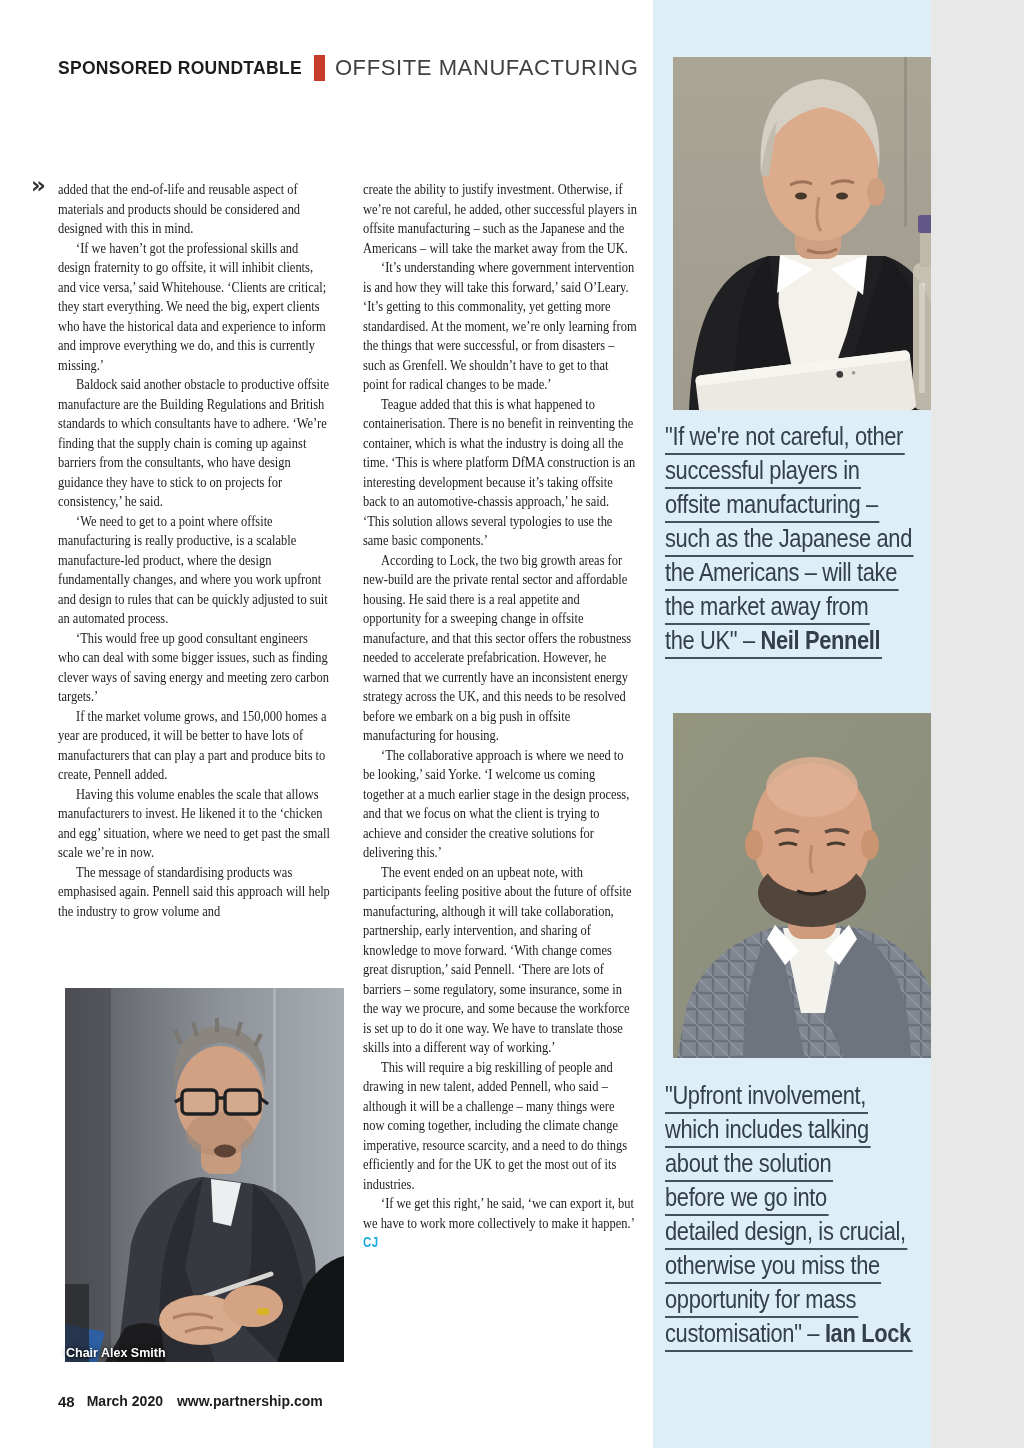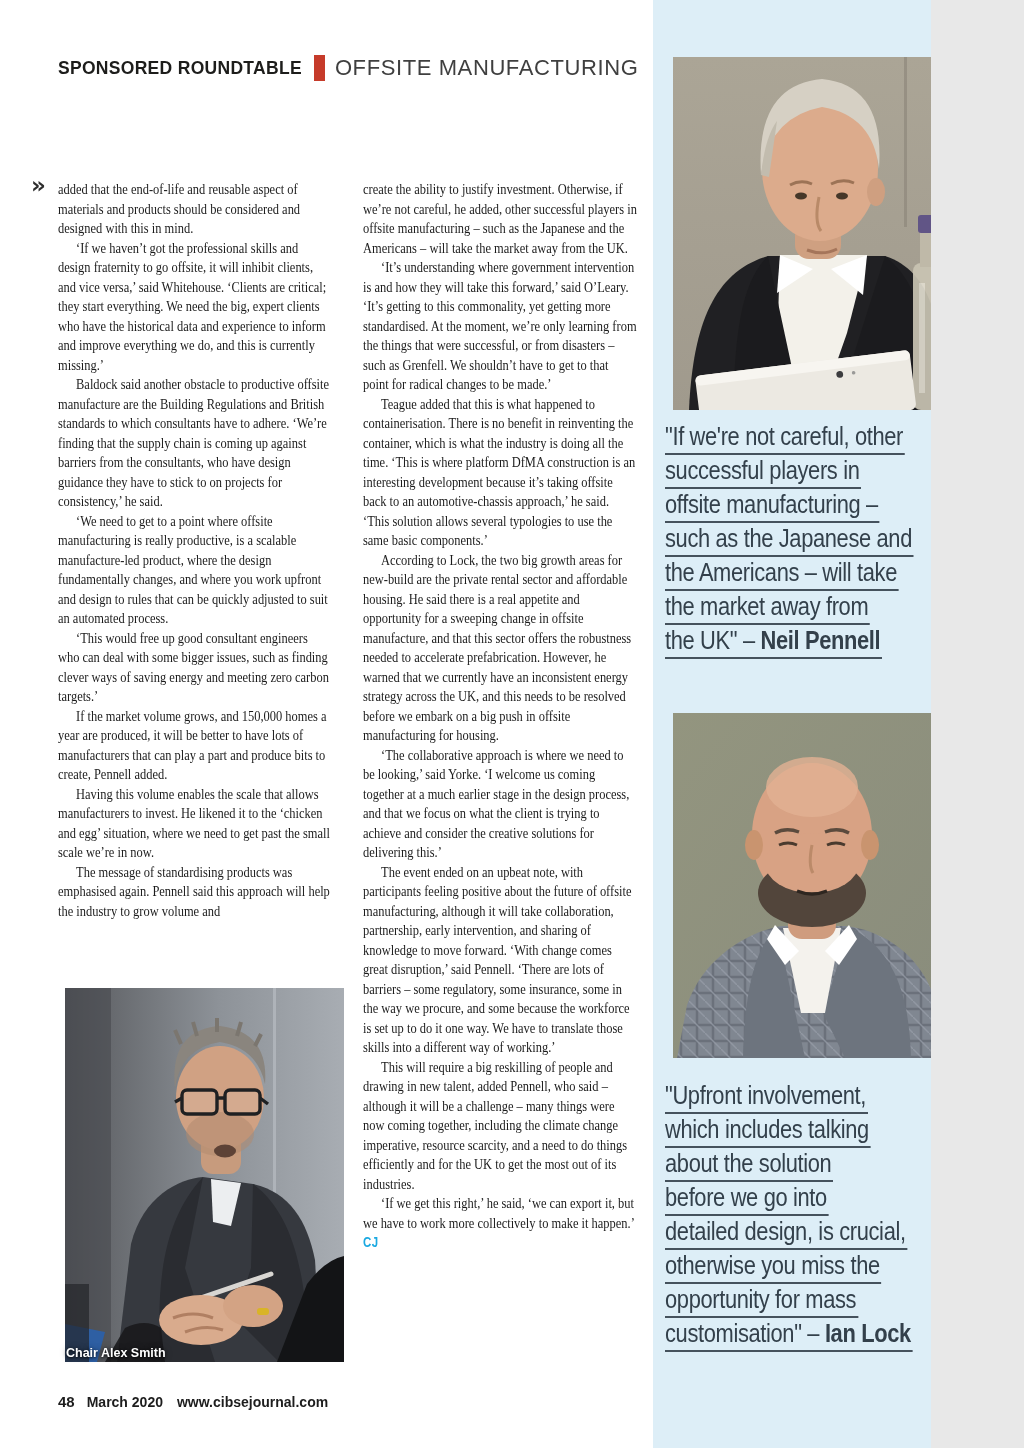--- a/index.html
+++ b/index.html
@@ -72,21 +72,21 @@
   .q1{top:424px;}
   .q2{top:1083px;}
   .qline{
     display:table;white-space:nowrap;line-height:25px;
     padding:0 2px 4px 0;border-bottom:2px solid #45525d;margin:0 0 3px 0;
   }
   .qline strong{font-weight:700;}
   
   .footer{
     position:absolute;left:58px;top:1393px;
-    display:flex;align-items:center;
+    display:flex;align-items:flex-start;
     color:#1d1d1d;font-family:"Liberation Sans",sans-serif;
   }
   .pageno{font-weight:700;font-size:15px;}
   .issue{font-weight:700;font-size:14px;margin-left:12px;}
   .site{font-weight:700;font-size:14px;margin-left:14px;}
 </style>
 </head>
 <body>
 
 <div class="page">
@@ -310,16 +310,16 @@
       <path d="M0,336 L40,344 L32,374 L0,374 Z" fill="#2e5fa3"></path>
       <rect x="0" y="296" width="24" height="78" fill="#23252a" opacity=".7"></rect>
       <path d="M40,374 L60,340 Q80,330 96,340 L100,374 Z" fill="#17181a" opacity=".85"></path>
     </svg>
     <figcaption class="caption">Chair Alex Smith</figcaption>
   </figure>
 
   <div class="footer">
     <span class="pageno">48</span>
     <span class="issue">March 2020</span>
-    <span class="site">www.cibsejournal.com</span>
+    <span class="site">www.partnership.com</span>
   </div>
 
 </div>
 
 </body></html>

